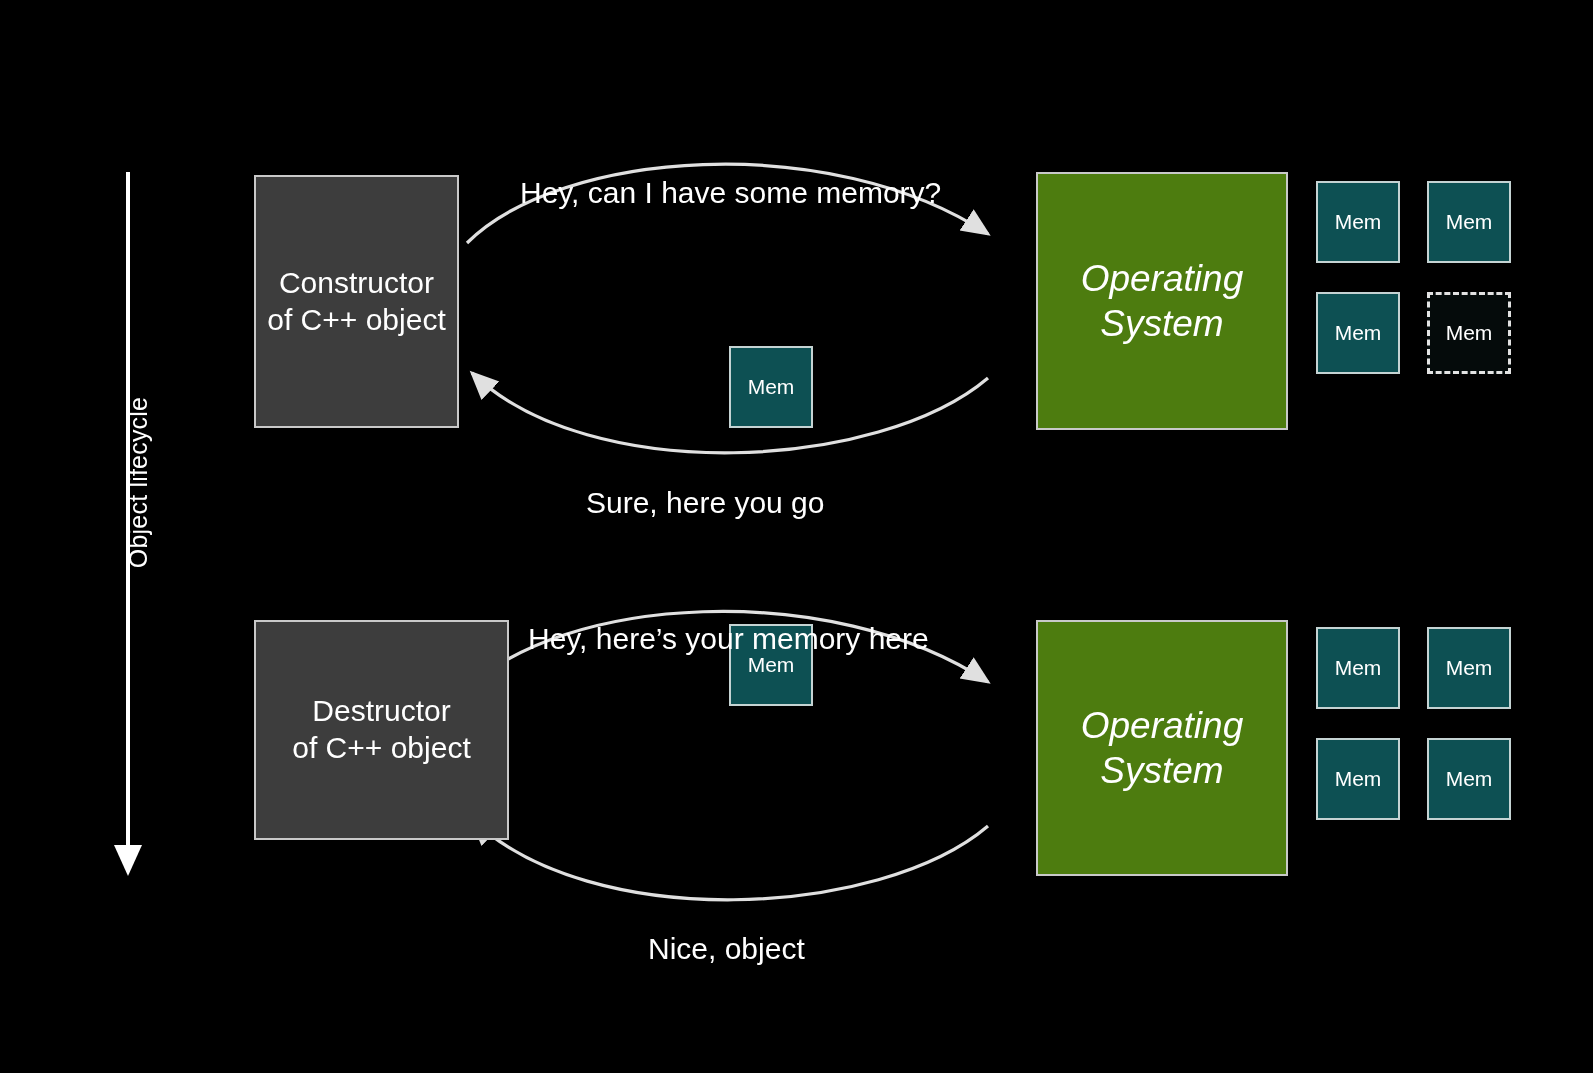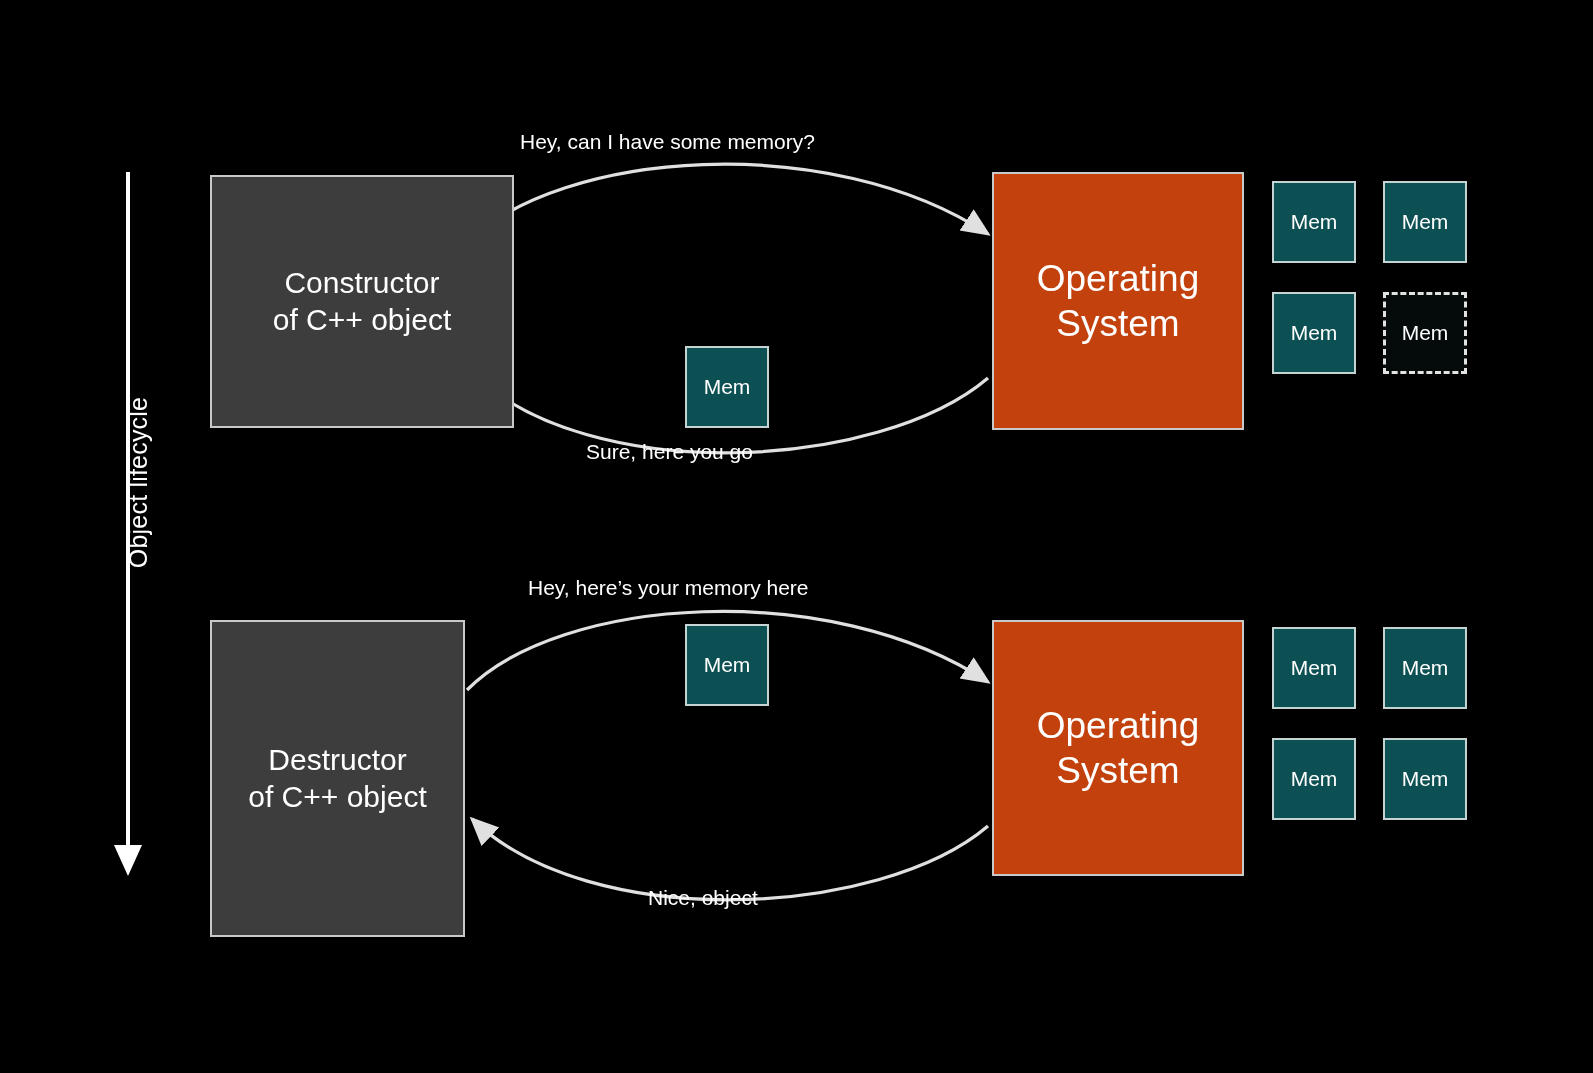--- a/index.html
+++ b/index.html
@@ -48,68 +48,71 @@
   
   .node {
     position: absolute;
     box-sizing: border-box;
     border: 2px solid #d0d0d0;
     display: flex;
     align-items: center;
     justify-content: center;
     text-align: center;
     line-height: 1.22;
+    margin-left: 44px;
   }
   .node.gray {
     background: #3d3d3d;
     border-color: #c9c9c9;
     font-size: 30px;
   }
   .node.olive {
-    background: #c2410c;
+    background: #4d7c0f;
     border-color: #c9c9c9;
     font-size: 37px;
+    font-style: italic;
   }
   .node.mem {
     background: #0d5053;
     border-color: #c5d3d3;
     font-size: 21px;
   }
   .node.mem-empty {
     background: #050b0b;
     border: 3px dashed #e2e2e2;
     font-size: 21px;
   }
 
   
-  .actor-top    { left: 210px; top: 175px;  width: 304px; height: 253px; }
-  .actor-bottom { left: 210px; top: 620px;  width: 255px; height: 317px; justify-content: center; }
+  .actor-top    { left: 210px; top: 175px;  width: 205px; height: 253px; }
+  .actor-bottom { left: 210px; top: 620px;  width: 255px; height: 220px; justify-content: center; }
   .os-top       { left: 992px; top: 172px;  width: 252px; height: 258px; }
   .os-bottom    { left: 992px; top: 620px;  width: 252px; height: 256px; }
 
   .mem-mid-top    { left: 685px; top: 346px; width: 84px; height: 82px; }
   .mem-mid-bottom { left: 685px; top: 624px; width: 84px; height: 82px; }
 
   .pool-t1 { left: 1272px; top: 181px; width: 84px; height: 82px; }
   .pool-t2 { left: 1383px; top: 181px; width: 84px; height: 82px; }
   .pool-t3 { left: 1272px; top: 292px; width: 84px; height: 82px; }
   .pool-t4 { left: 1383px; top: 292px; width: 84px; height: 82px; }
 
   .pool-b1 { left: 1272px; top: 627px; width: 84px; height: 82px; }
   .pool-b2 { left: 1383px; top: 627px; width: 84px; height: 82px; }
   .pool-b3 { left: 1272px; top: 738px; width: 84px; height: 82px; }
   .pool-b4 { left: 1383px; top: 738px; width: 84px; height: 82px; }
 
   
   .caption {
     position: absolute;
-    font-size: 21px;
+    font-size: 30px;
     color: #ffffff;
     white-space: nowrap;
     text-align: center;
+    margin-top: 46px;
   }
   .cap-request  { left: 520px; top: 130px; }
   .cap-grant    { left: 586px; top: 440px; }
   .cap-return   { left: 528px; top: 576px; }
   .cap-ack      { left: 648px; top: 886px; }
 
   
   #arrows {
     position: absolute;
     left: 0; top: 0;

